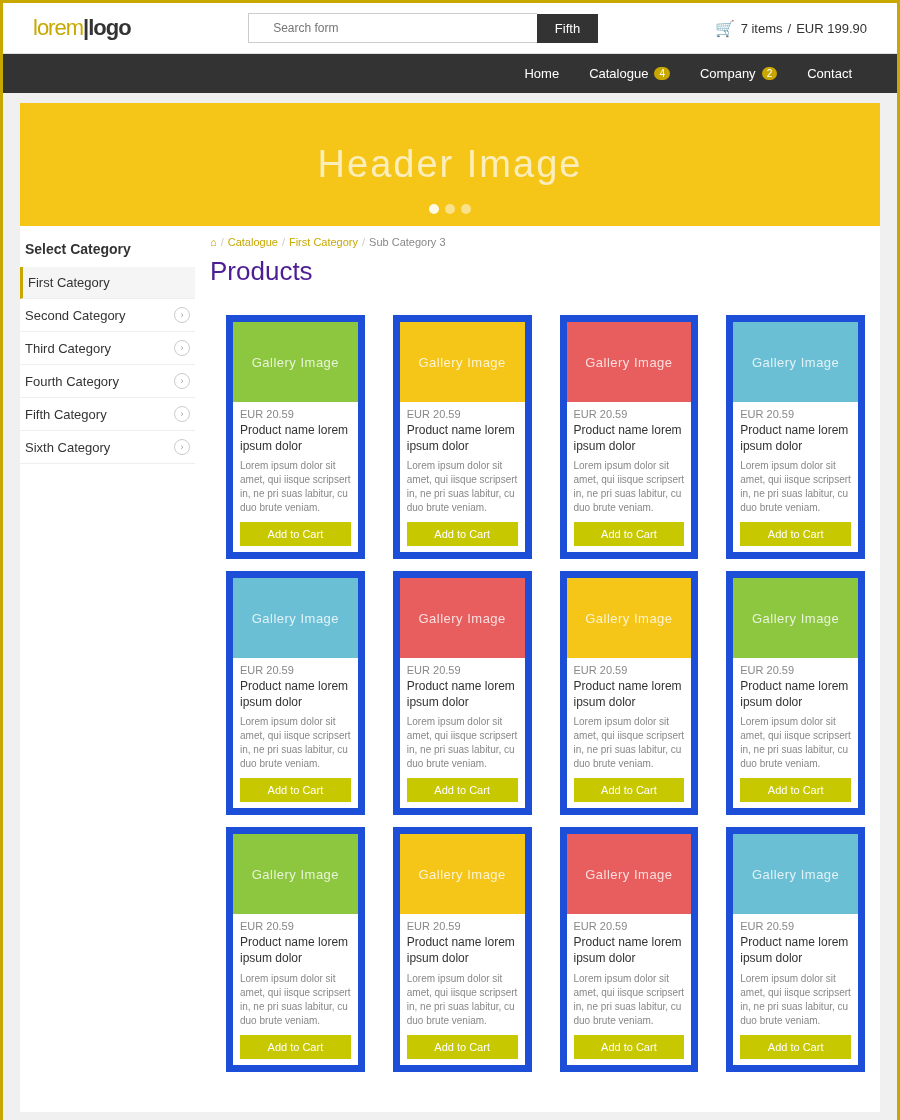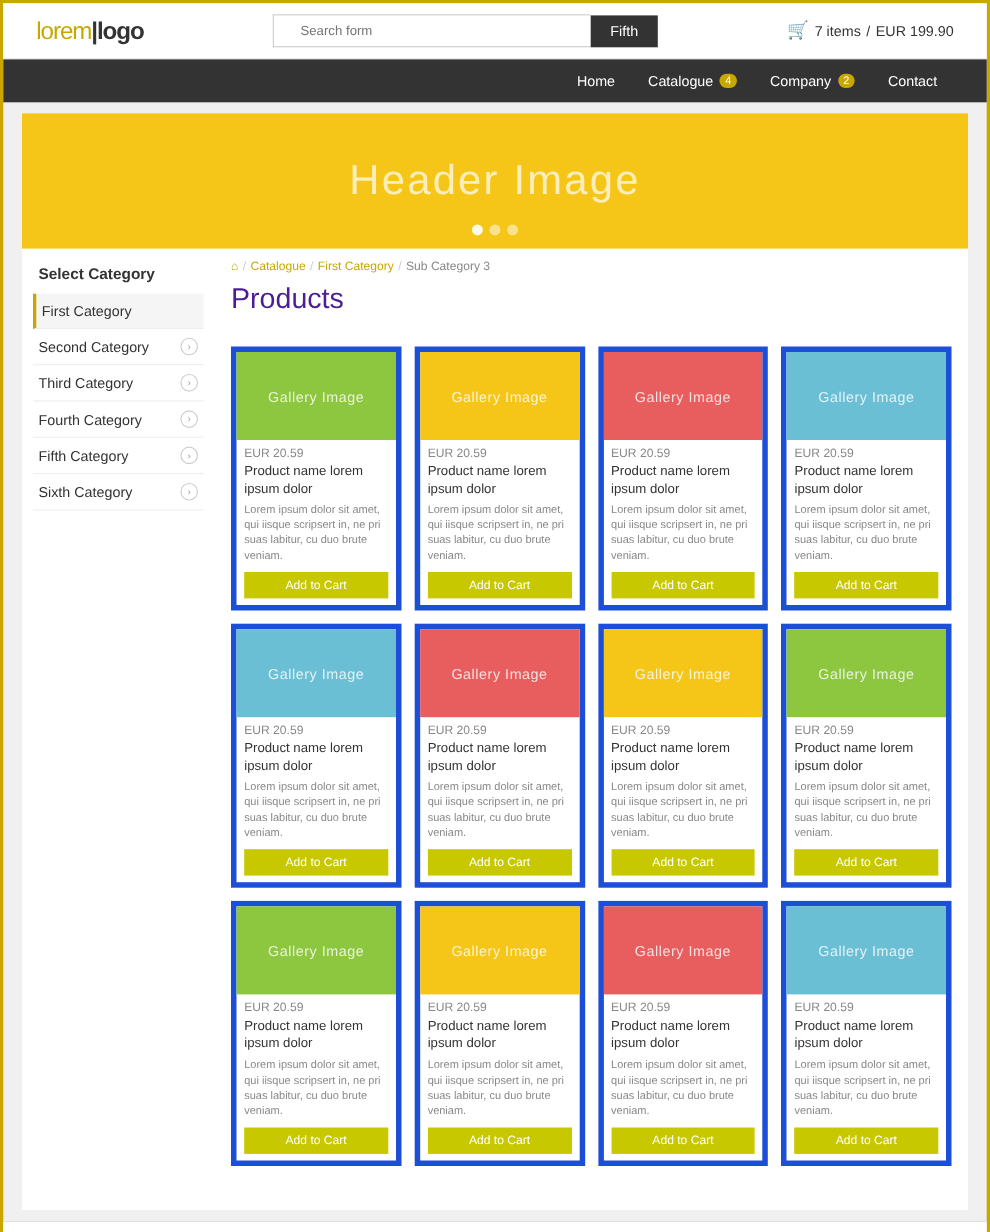--- a/index.html
+++ b/index.html
@@ -126,21 +126,21 @@
     .content-area {
       display: flex;
       gap: 0;
       padding: 0;
     }
 
     
     .sidebar {
       width: 175px;
       flex-shrink: 0;
-      padding: 15px 10px;
+      padding: 15px 0;
     }
     .sidebar-title {
       font-size: 14px;
       font-weight: bold;
       color: #333;
       margin-bottom: 10px;
       padding-left: 5px;
     }
     .sidebar-item {
       display: flex;
@@ -190,21 +190,22 @@
     }
 
     
     .product-grid {
       display: grid;
       grid-template-columns: repeat(4, 1fr);
       gap: 12px;
     }
     .product-card {
       background: #fff;
-      border: 5px solid #1d4ed8;
+      border: 7px solid #1d4ed8;
+      margin-left: 16px;
     }
     .product-image {
       height: 80px;
       display: flex;
       align-items: center;
       justify-content: center;
       color: rgba(255,255,255,0.8);
       font-size: 13px;
       font-weight: 300;
       letter-spacing: 0.5px;

